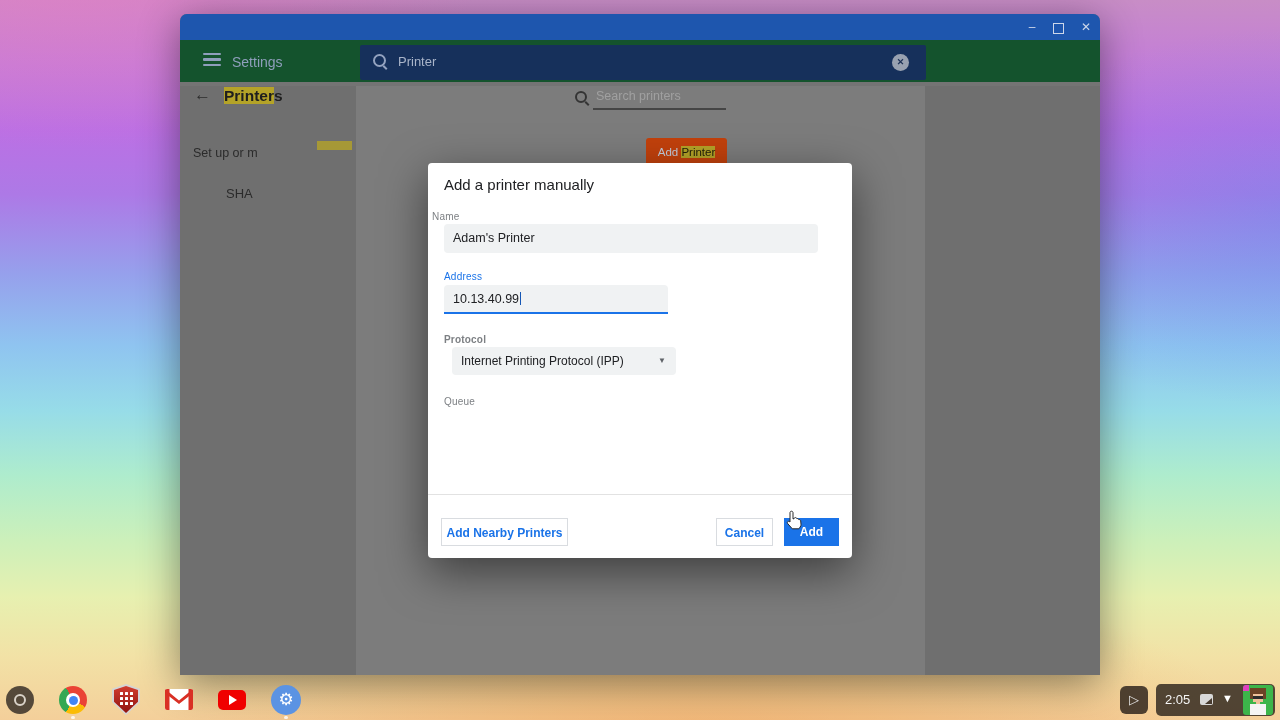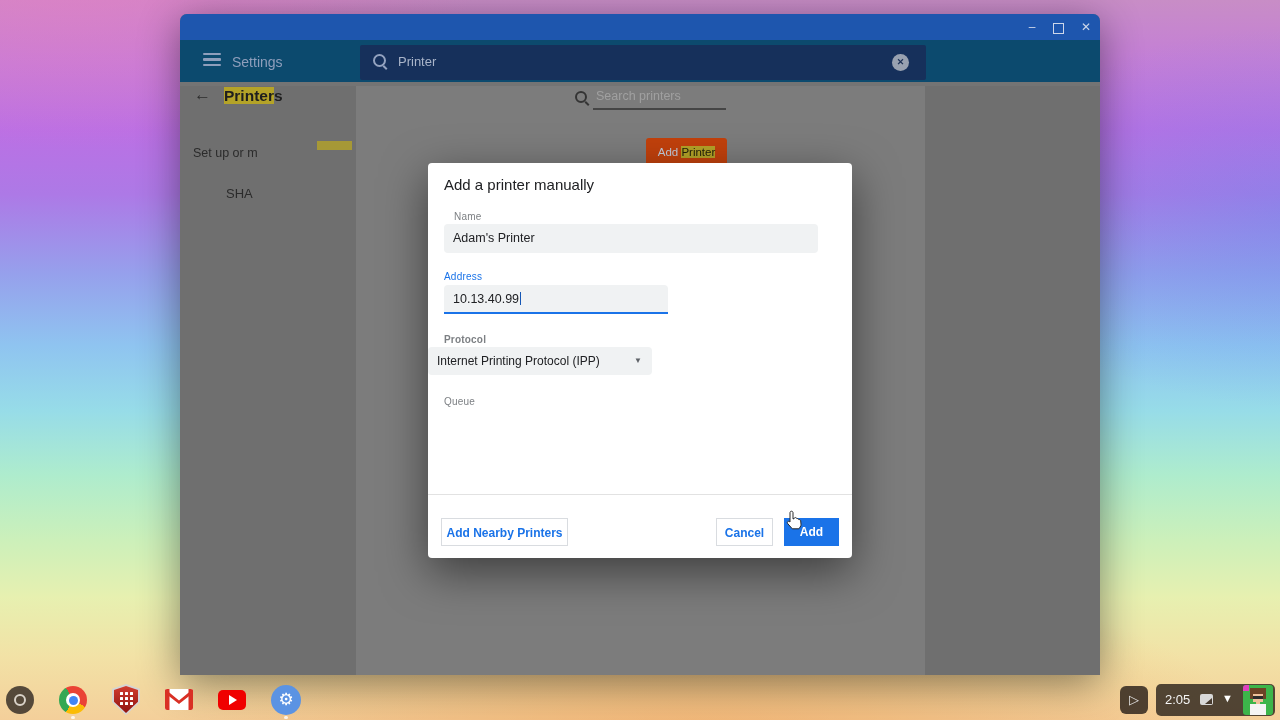--- a/index.html
+++ b/index.html
@@ -16,21 +16,21 @@
   }
   .abs{position:absolute;}
 
   
   .win{left:180px;top:14px;width:920px;height:661px;border-radius:7px 7px 0 0;
        box-shadow:0 8px 40px rgba(0,0,0,.45);overflow:hidden;background:#747474;}
   .titlebar{left:0;top:0;width:920px;height:26px;background:#1e56ae;}
   .winctl{top:5px;width:16px;height:16px;color:#cdd7ea;font-size:12px;line-height:16px;
           text-align:center;}
   .maxbox{top:9px;width:9px;height:9px;border:1.5px solid #cdd7ea;}
-  .toolbar{left:0;top:26px;width:920px;height:42px;background:#0c4a6e;}
+  .toolbar{left:0;top:26px;width:920px;height:42px;background:#14532d;}
   .hamburger{left:23px;top:13px;width:18px;height:13px;display:flex;flex-direction:column;
              justify-content:space-between;}
   .hamburger div{height:2.2px;background:#8f9fbc;border-radius:1px;}
   .appname{left:52px;top:14px;color:#8f9fbc;font-size:14px;}
   .searchbox{left:180px;top:5px;width:566px;height:35px;background:#16305b;border-radius:2px;}
   .magglass{width:9px;height:9px;border:2px solid #93a2bf;border-radius:50%;}
   .magtail{width:2px;height:5px;background:#93a2bf;transform:rotate(-45deg);}
   .searchval{left:38px;top:9px;color:#a9b4c9;font-size:13px;}
   .clearbtn{right:17px;top:9px;width:17px;height:17px;border-radius:50%;background:#98a1b0;
             color:#1c3055;font-size:9px;line-height:17px;text-align:center;font-weight:bold;}
@@ -159,28 +159,28 @@
 <div class="abs sharow">SHA</div>
 <div class="abs kebab">
     <div></div>
     <div></div>
     <div></div>
   </div>
 
 <div class="abs dialog">
   <div class="abs dlgtitle">Add a printer manually</div>
 
-  <div class="abs flabel" style="left:26px;top:48px;">Name</div>
+  <div class="abs flabel" style="left:4px;top:48px;">Name</div>
   <div class="abs finput" style="left:16px;top:61px;width:374px;height:29px;">Adam's Printer</div>
 
   <div class="abs flabel blue" style="left:16px;top:108px;">Address</div>
   <div class="abs finput" style="left:16px;top:122px;width:224px;height:29px;border-bottom:2px solid #1a73e8;border-radius:4px 4px 0 0;"><span>10.13.40.99</span><span class="cursorbar"></span></div>
 
   <div class="abs flabel" style="left:16px;top:171px;font-weight:bold;">Protocol</div>
-  <div class="abs finput" style="left:0;top:184px;width:224px;height:28px;font-size:12px;line-height:28px;">
+  <div class="abs finput" style="left:24px;top:184px;width:224px;height:28px;font-size:12px;line-height:28px;">
     <span>Internet Printing Protocol (IPP)</span>
     <span class="caret">▼</span>
   </div>
 
   <div class="abs flabel" style="left:16px;top:233px;">Queue</div>
 
   <div class="abs dlgdivider"></div>
 
   <div class="abs btn outline" style="left:13px;top:355px;width:127px;">Add Nearby Printers</div>
   <div class="abs btn outline" style="left:288px;top:355px;width:57px;">Cancel</div>

